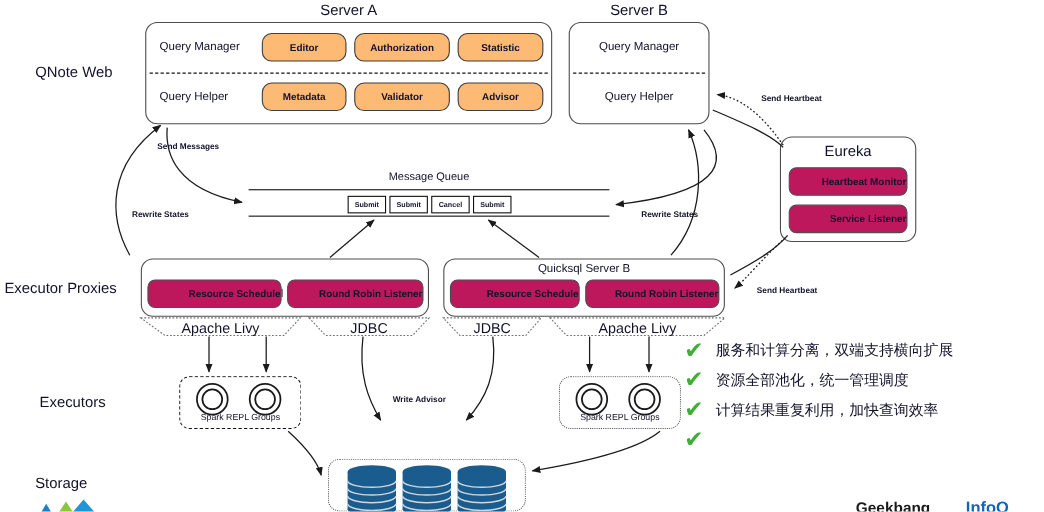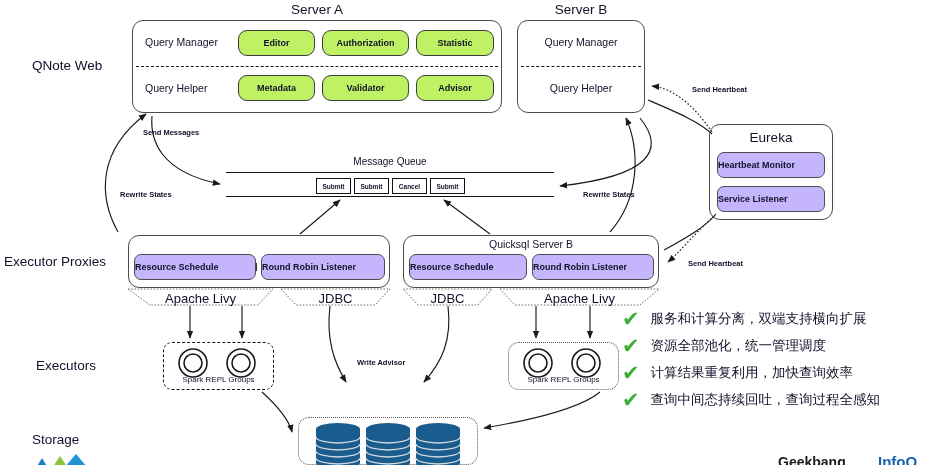--- a/index.html
+++ b/index.html
@@ -14,24 +14,24 @@
   .sect-name{font-size:10.5px;color:#11112a;white-space:nowrap;}
   .pill-txt{font-size:9px;font-weight:bold;color:#11112a;white-space:nowrap;}
   .edge-lbl{font-size:7.5px;font-weight:bold;color:#11112a;white-space:nowrap;}
   .tz-lbl{font-size:13px;color:#11112a;white-space:nowrap;}
   .tok-txt{font-size:6.5px;font-weight:bold;color:#11112a;white-space:nowrap;}
   .mq-title{font-size:10px;color:#11112a;white-space:nowrap;}
   .repl-lbl{font-size:8px;color:#11112a;white-space:nowrap;}
 
   
   .outer{border:1.3px solid #4d4d4d;border-radius:11px;background:#fff;}
-  .pill{border:1.3px solid #3d3d3d;border-radius:9px;background:#bef264;
+  .pill{border:1.3px solid #3d3d3d;border-radius:9px;background:#fdba74;
         display:flex;align-items:center;justify-content:center;}
-  .ebox{border:1.2px solid #4d4d4d;border-radius:7px;background:#c4b5fd;
-        display:flex;align-items:center;justify-content:flex-start;}
+  .ebox{border:1.2px solid #4d4d4d;border-radius:7px;background:#be185d;
+        display:flex;align-items:center;justify-content:flex-end;}
   .dashline{border-top:1.6px dashed #151515;}
   .hline{border-top:1.6px solid #111;}
   .token{border:1.1px solid #111;background:#fff;
          display:flex;align-items:center;justify-content:center;}
   .dashbox{border:1.6px dashed #111;border-radius:9px;background:#fff;}
   .dotbox{border:1.6px dotted #555;border-radius:11px;background:#fff;}
 
   
   .check{color:#3fae37;font-size:21px;line-height:1;font-weight:bold;}
   .bullet-txt{font-size:13.5px;color:#11112a;white-space:nowrap;
@@ -258,21 +258,20 @@
     <div style="display:flex;align-items:center;gap:11px;height:27px;">
       <span class="check">✔</span>
       <span class="bullet-txt">资源全部池化，统一管理调度</span>
     </div>
     <div style="display:flex;align-items:center;gap:11px;height:27px;">
       <span class="check">✔</span>
       <span class="bullet-txt">计算结果重复利用，加快查询效率</span>
     </div>
     <div style="display:flex;align-items:center;gap:11px;height:27px;">
       <span class="check">✔</span>
-      <span class="bullet-txt">查询中间态持续回吐，查询过程全感知</span>
     </div>
   </div>
 
   <svg class="abs" style="left:30px;top:452px;width:110px;height:26px;">
     <path d="M6,16 L12,6 L18,16 Z" fill="#1f7fc4"></path>
     <path d="M22,16 L30,4 L38,16 Z" fill="#8cc63f"></path>
     <path d="M34,16 L46,2 L58,16 Z" fill="#1f95d6"></path>
     <rect x="0" y="13" width="6" height="9" fill="#1f7fc4"></rect>
   </svg>
 

